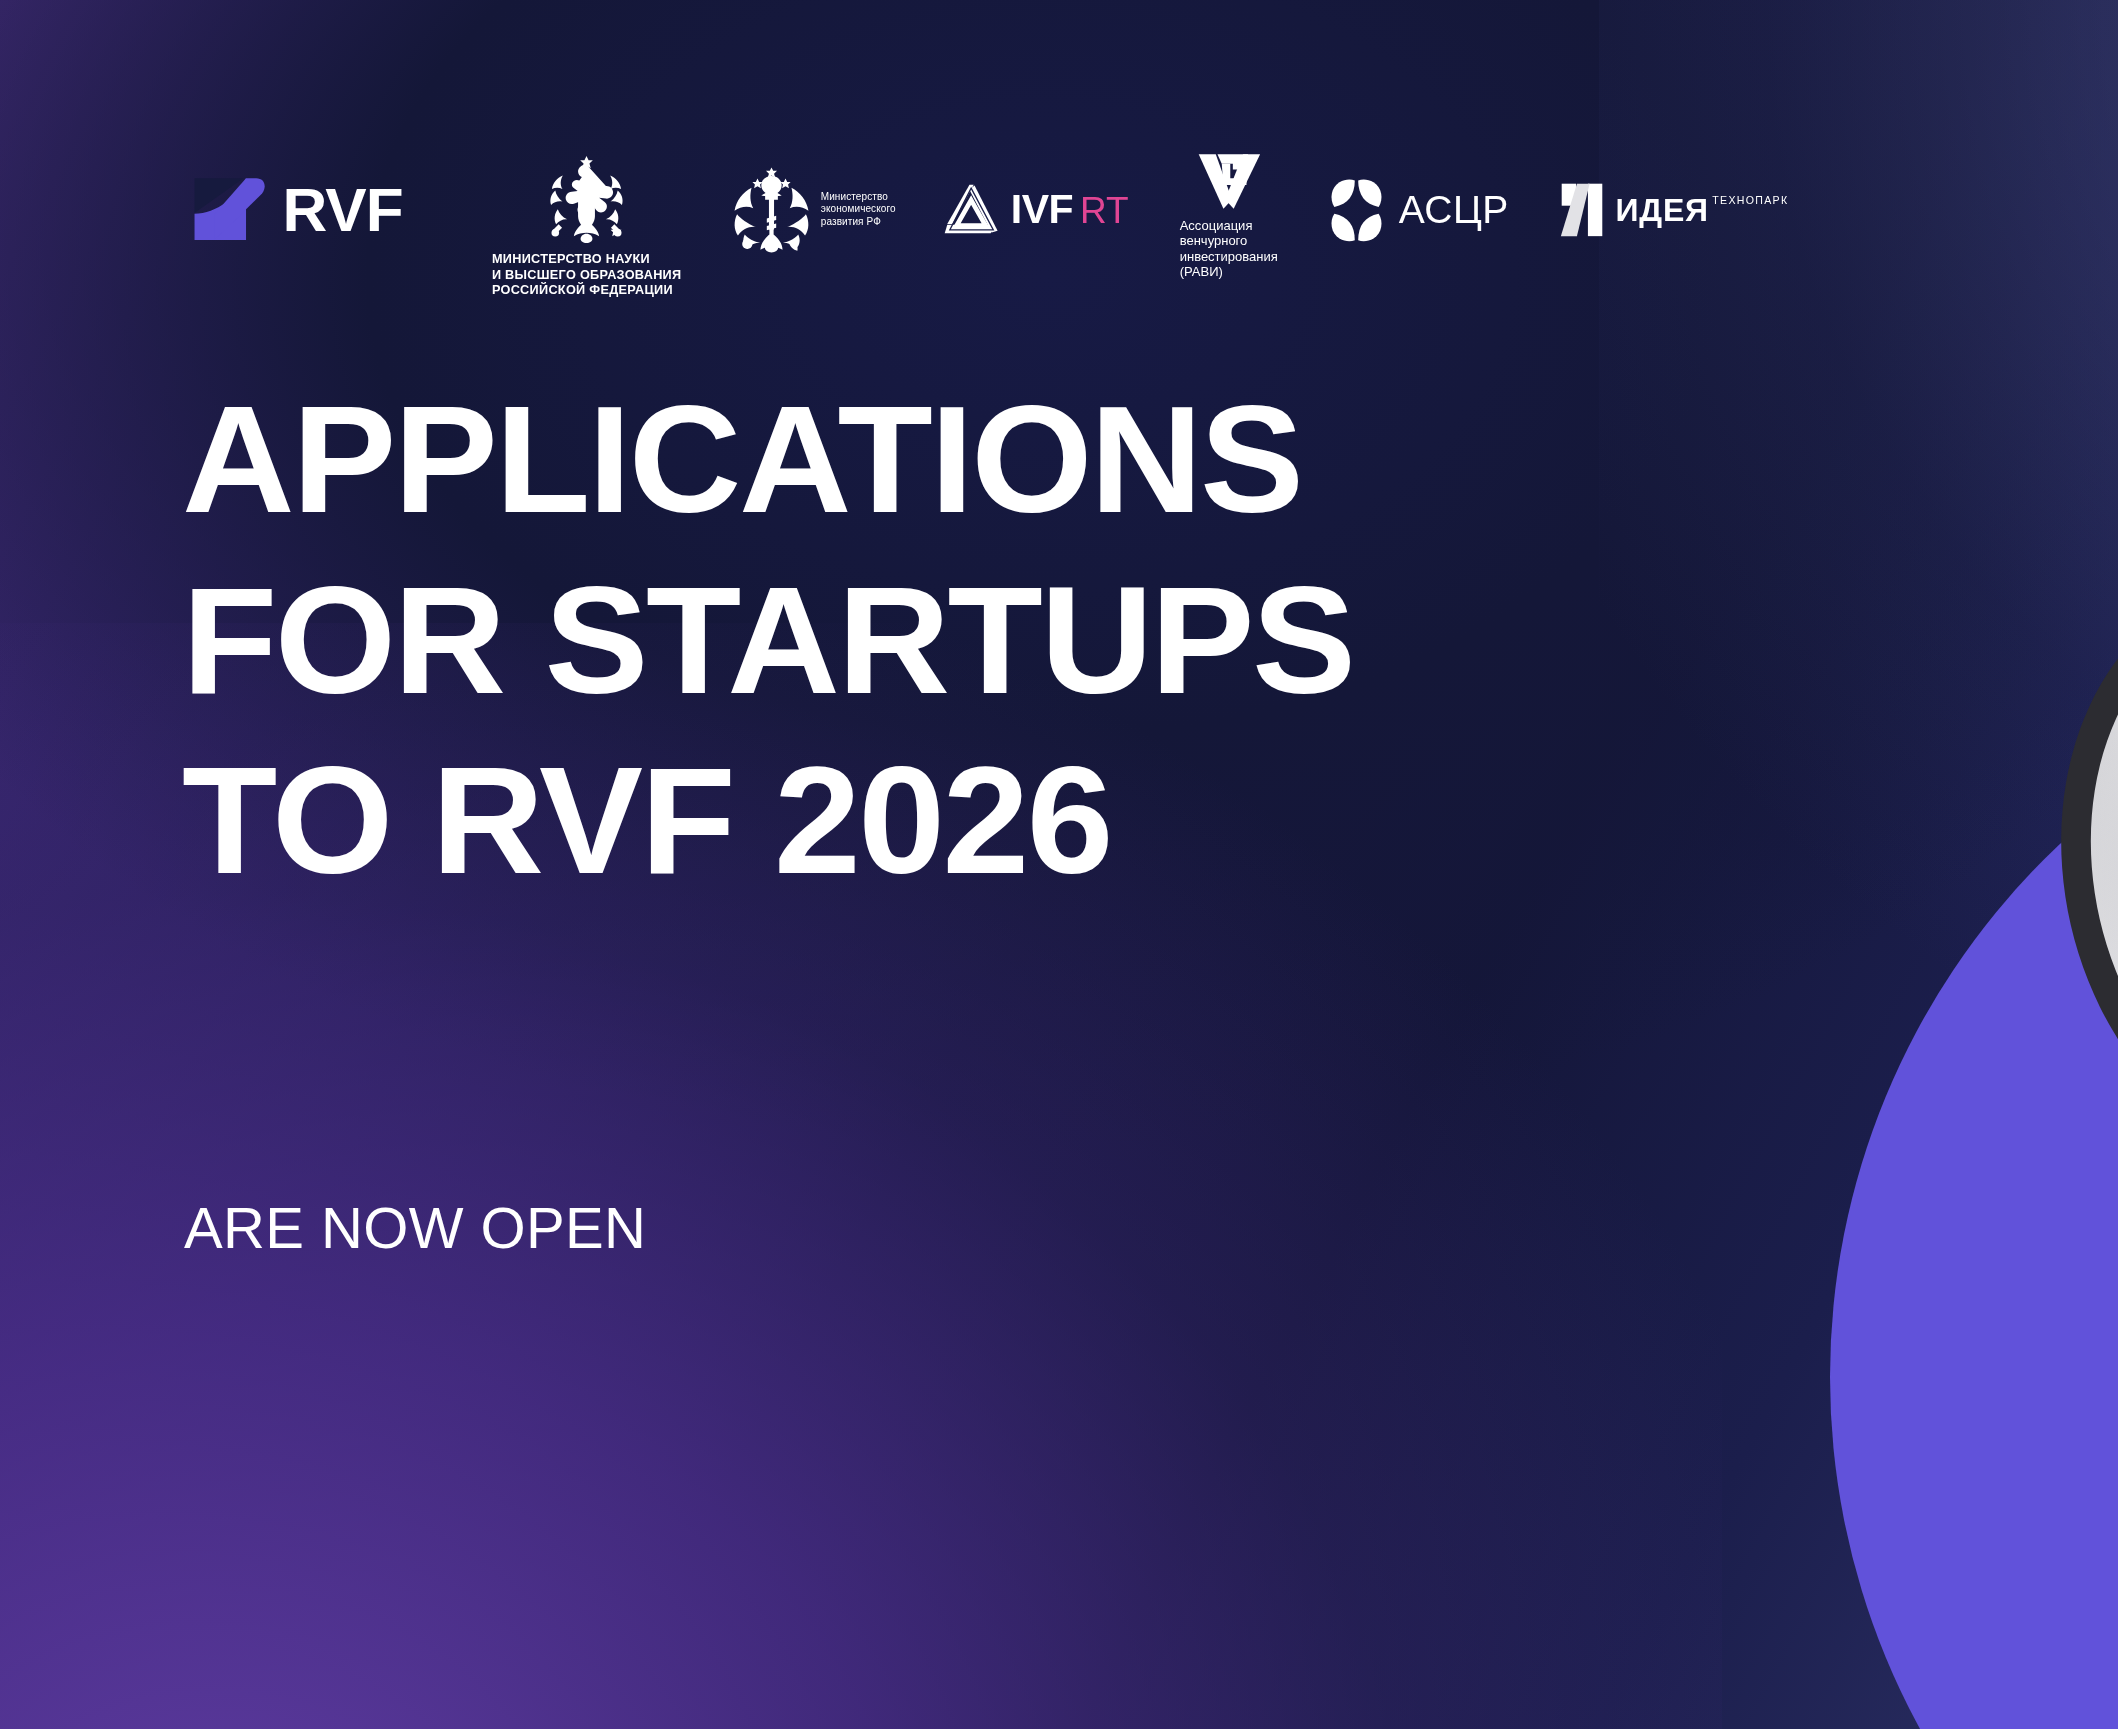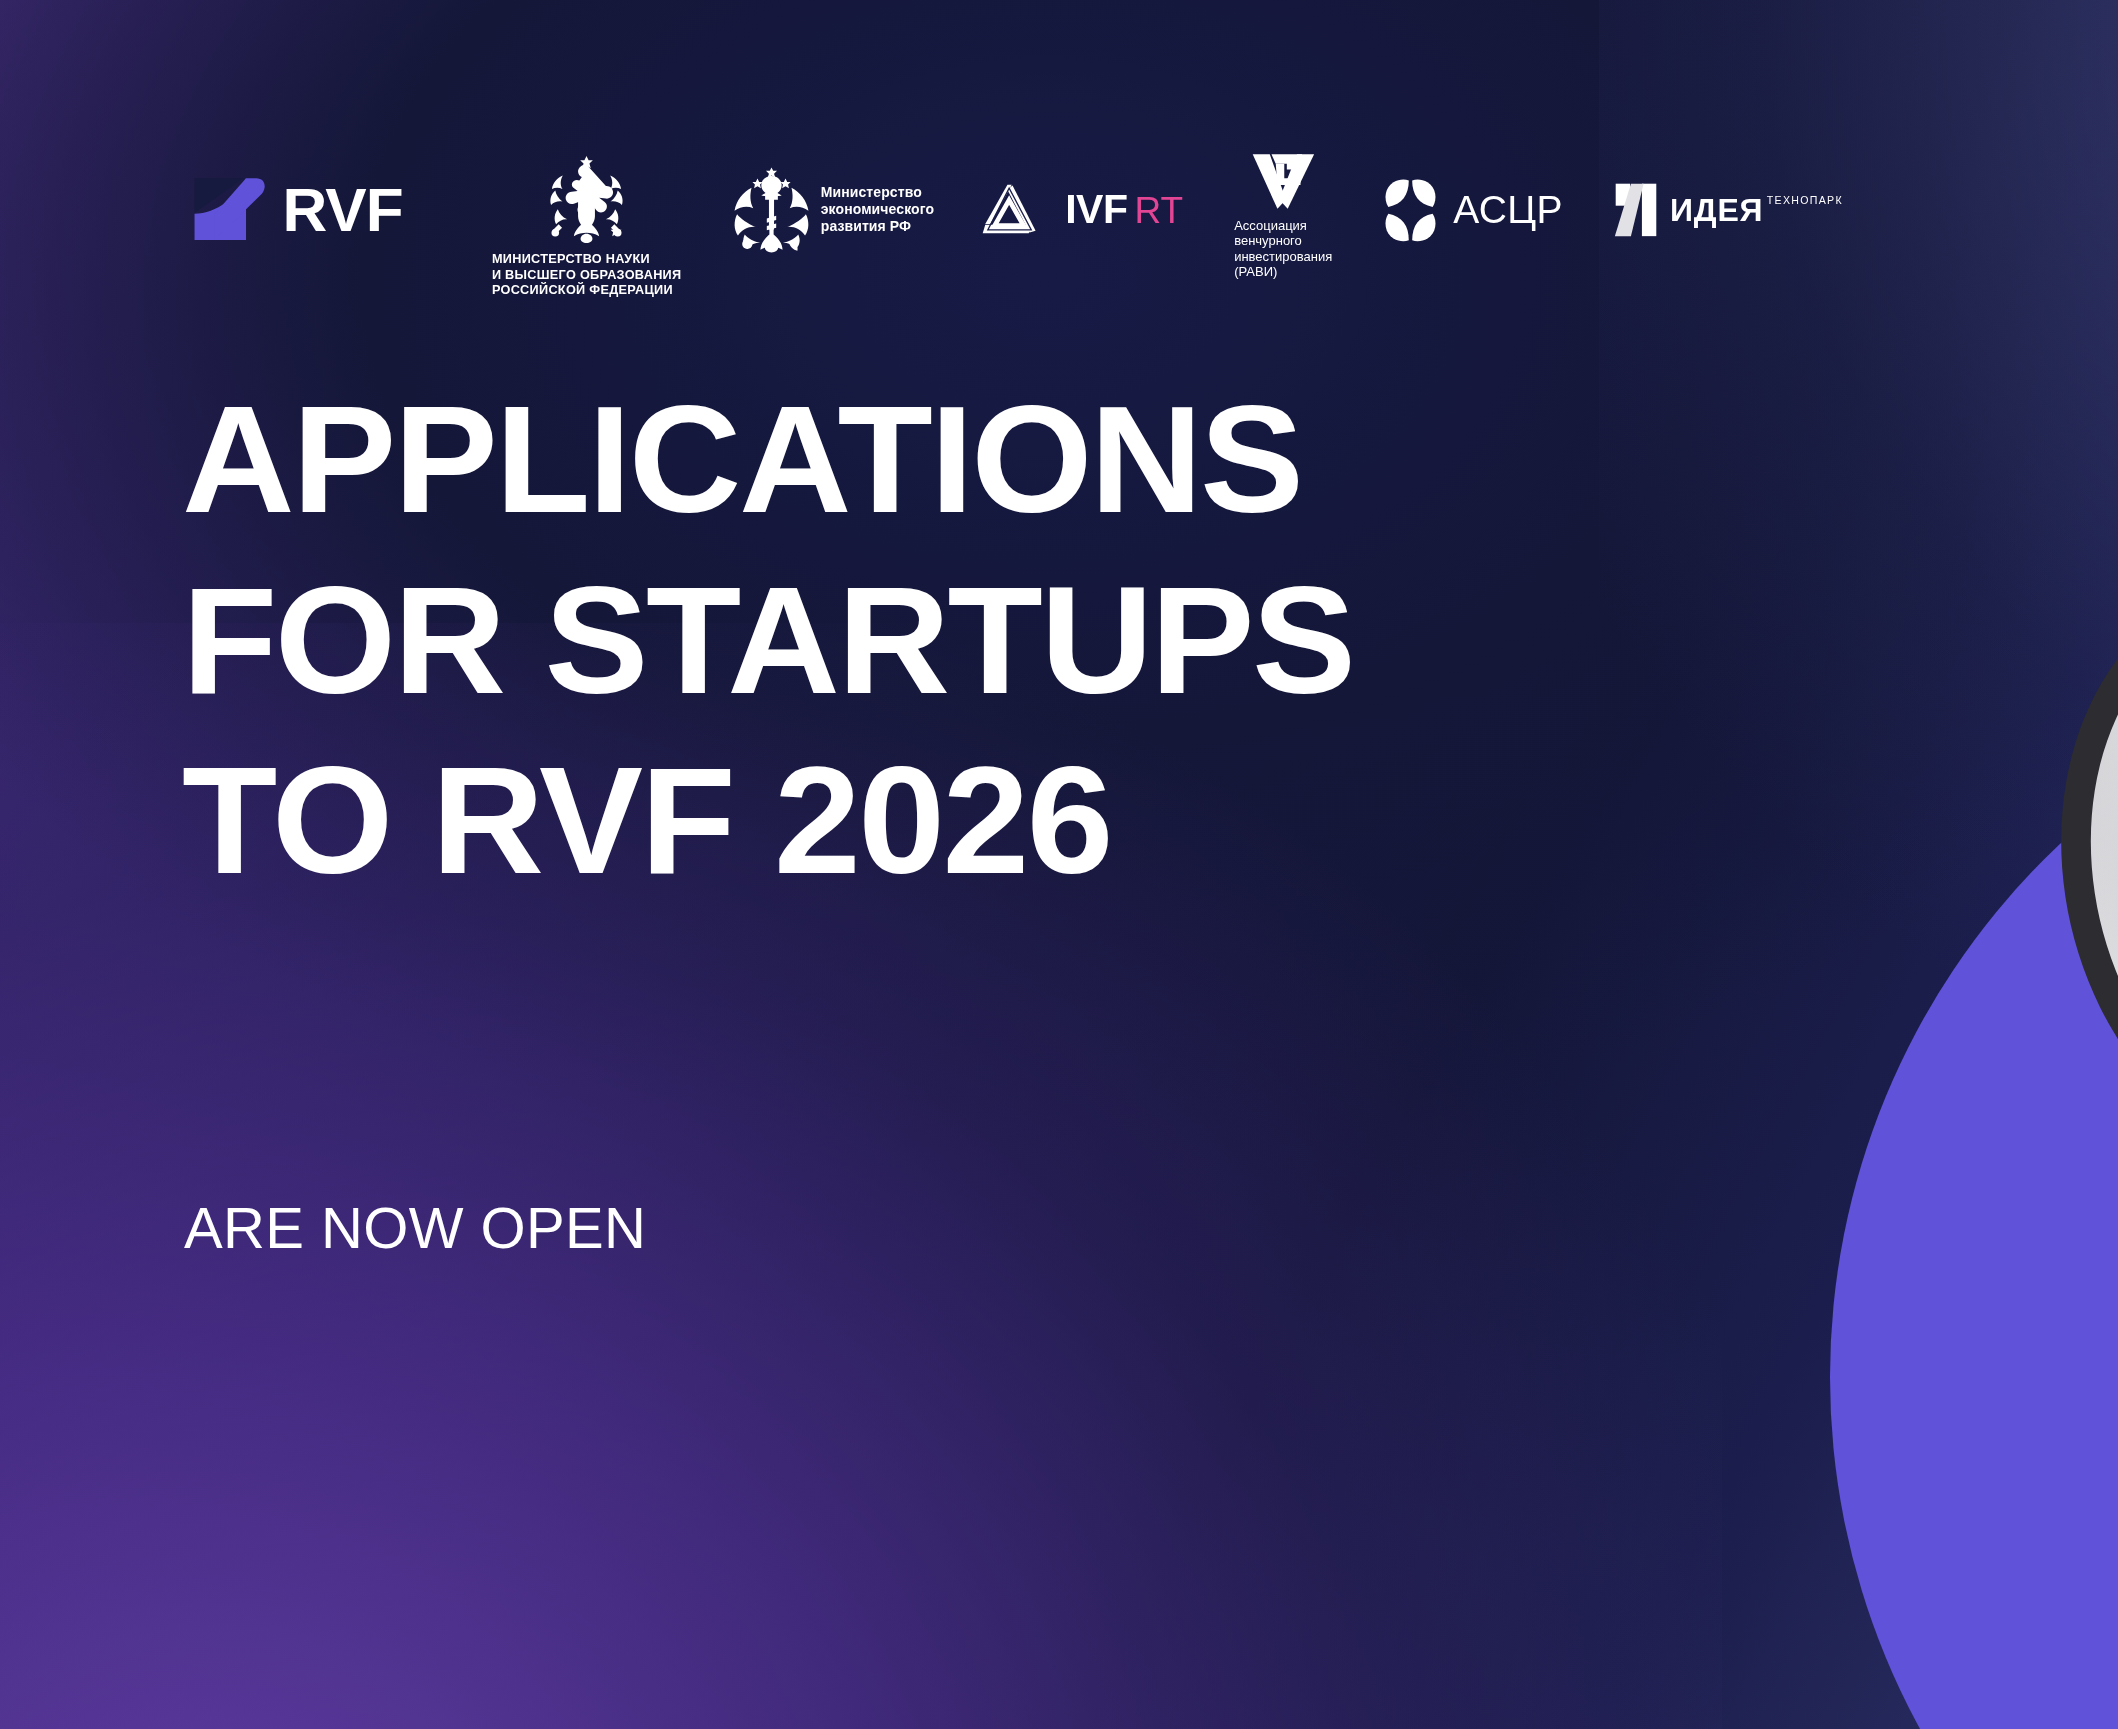--- a/index.html
+++ b/index.html
@@ -79,24 +79,24 @@
   }
 
   
   .crest-lockup{display:flex;align-items:center;gap:9.3px;}
   .crest{flex:0 0 auto;}
   .crest svg{display:block;}
   .crest-text{color:#fff;line-height:1.22;}
   .crest-text.upper{
     font-size:12.7px;font-weight:700;letter-spacing:0.3px;text-transform:uppercase;
   }
-  .crest-text.mixed{font-size:14px;font-weight:700;letter-spacing:0.1px;}
-
-  
-  .ivf{display:flex;align-items:center;gap:26px;}
+  .crest-text.mixed{font-size:10px;font-weight:400;letter-spacing:0.1px;}
+
+  
+  .ivf{display:flex;align-items:center;gap:10px;}
   .ivf-mark{width:58px;height:53px;flex:0 0 auto;}
   .ivf-text{display:flex;align-items:baseline;gap:6.8px;}
   .ivf-bold{color:#fff;font-size:41px;font-weight:700;letter-spacing:-0.4px;line-height:1;}
   .ivf-light{color:#ec4899;font-size:37px;font-weight:400;letter-spacing:0px;line-height:1;opacity:.95;}
 
   
   .ravi{display:flex;align-items:center;gap:8.5px;}
   .ravi-mark{width:64px;height:59px;flex:0 0 auto;}
   .ravi-text{color:#fff;font-size:13px;font-weight:400;line-height:1.2;}
 

